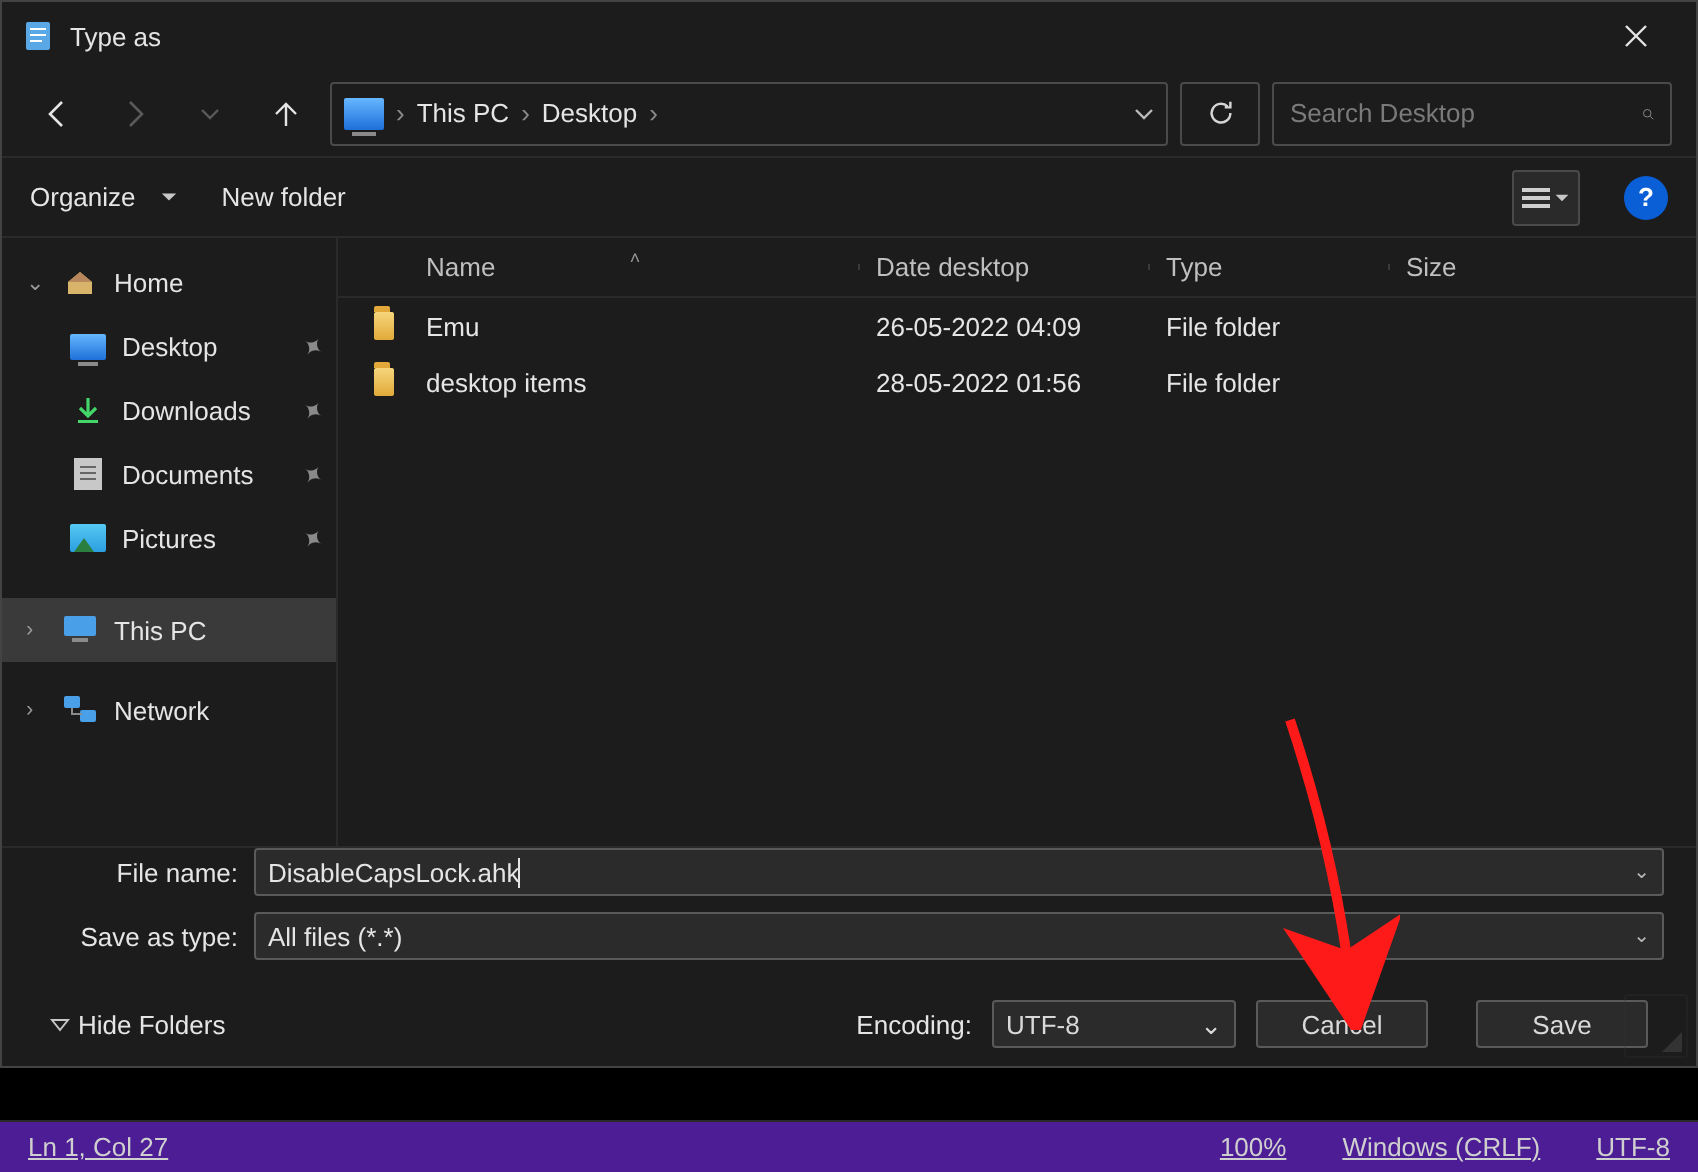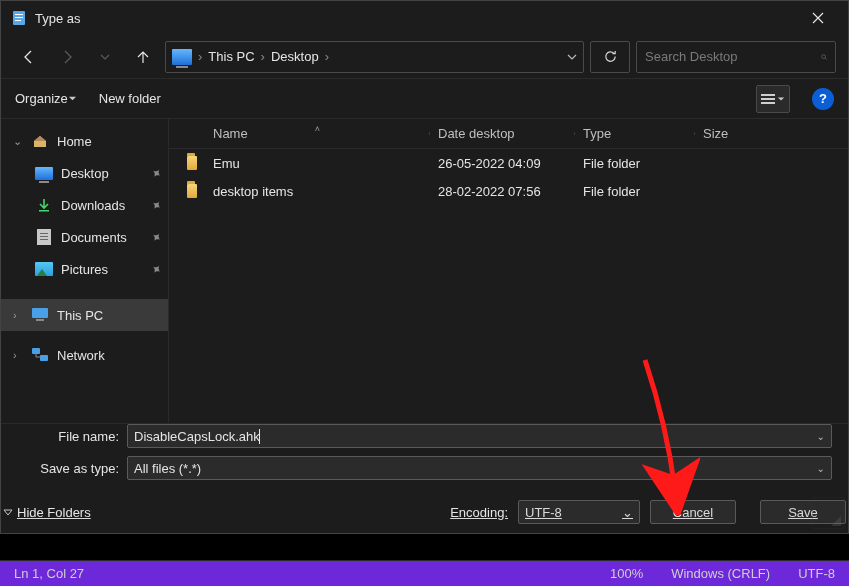--- a/index.html
+++ b/index.html
@@ -67,21 +67,21 @@
   }
   .search input{flex:1;background:transparent;border:none;outline:none;color:#e5e5e5;font-size:13px}
   .search input::placeholder{color:#7a7a7a}
 
   
   .toolbar{
     height:40px;display:flex;align-items:center;
     padding:0 14px; gap:22px;
     border-bottom:1px solid #2a2a2a;
   }
-  .tool-btn{display:flex;align-items:center;gap:0;color:#e5e5e5}
+  .tool-btn{display:flex;align-items:center;gap:12px;color:#e5e5e5}
   .toolbar .spacer{flex:1}
   .view-btn{width:34px;height:28px;border:1px solid #4a4a4a;border-radius:2px;display:flex;align-items:center;justify-content:center;gap:2px;background:#2a2a2a}
   .help-btn{width:22px;height:22px;border-radius:50%;background:#0b5fd6;color:#fff;display:flex;align-items:center;justify-content:center;font-size:13px;font-weight:600}
 
   
   .main{display:flex;height:304px}
   .sidebar{width:168px;border-right:1px solid #2a2a2a;padding:6px 0;overflow:hidden}
   .sb-item{
     height:32px;display:flex;align-items:center;gap:8px;
     padding:0 6px 0 16px;color:#e5e5e5;font-size:13px;position:relative
@@ -135,36 +135,36 @@
     background:#2b2b2b;color:#e5e5e5;
     padding:0 6px;font-size:13px;
     display:flex;align-items:center;justify-content:space-between;
   }
   .form-input .dd{color:#bbb;font-size:10px}
   .cursor{border-right:1px solid #e5e5e5;height:15px;margin-left:-1px}
 
   
   .actions{
     display:flex;align-items:center;gap:10px;
-    padding:10px 2px 14px;
-    text-decoration:underline;
+    padding:10px 24px 14px;
   }
   .hide-link{display:flex;align-items:center;gap:4px;color:#e5e5e5}
   .actions .spacer{flex:1}
   .enc-lbl{color:#e5e5e5}
   .enc-sel{width:122px;height:24px;border:1px solid #5a5a5a;border-radius:2px;background:#2b2b2b;display:flex;align-items:center;justify-content:space-between;padding:0 6px}
   .btn{width:86px;height:24px;border:1px solid #5a5a5a;border-radius:2px;background:#2b2b2b;display:flex;align-items:center;justify-content:center;font-size:13px}
   .btn.save{margin-left:14px}
 
   
   .status{
     position:absolute;bottom:0;left:0;width:849px;height:26px;
-    background:#6d28d9;color:#cfcfcf;
+    background:#4c1d95;color:#cfcfcf;
     display:flex;align-items:center;font-size:13px;
     border-top:1px solid #2a2a2a;
+    text-decoration:underline;
   }
   .status .s-item{padding:0 14px;height:100%;display:flex;align-items:center}
   .status .spacer{flex:1}
 
   
   .arrow-svg{position:absolute;top:355px;left:590px;pointer-events:none}
 
   .sz{display:inline-block;width:32px;height:32px;border:1px solid #333;border-radius:2px;position:absolute;bottom:4px;right:4px;opacity:.25}
   .sz::after{content:"";position:absolute;right:2px;bottom:2px;width:0;height:0;border-left:10px solid transparent;border-bottom:10px solid #777}
 </style>
@@ -346,21 +346,21 @@
         <div class="col c-name">Emu</div>
         <div class="col c-date">26-05-2022 04:09</div>
         <div class="col c-type">File folder</div>
         <div class="col c-size"></div>
       </div>
       <div class="frow">
         <div class="col c-icon">
             <span class="folder-ic"></span>
           </div>
         <div class="col c-name">desktop items</div>
-        <div class="col c-date">28-02-2022 07:56</div>
+        <div class="col c-date">28-05-2022 01:56</div>
         <div class="col c-type">File folder</div>
         <div class="col c-size"></div>
       </div>
     </div>
   </div>
 
   <div class="formarea">
     <div class="form-row">
       <div class="form-lbl">File name:</div>
       <div class="form-input">

